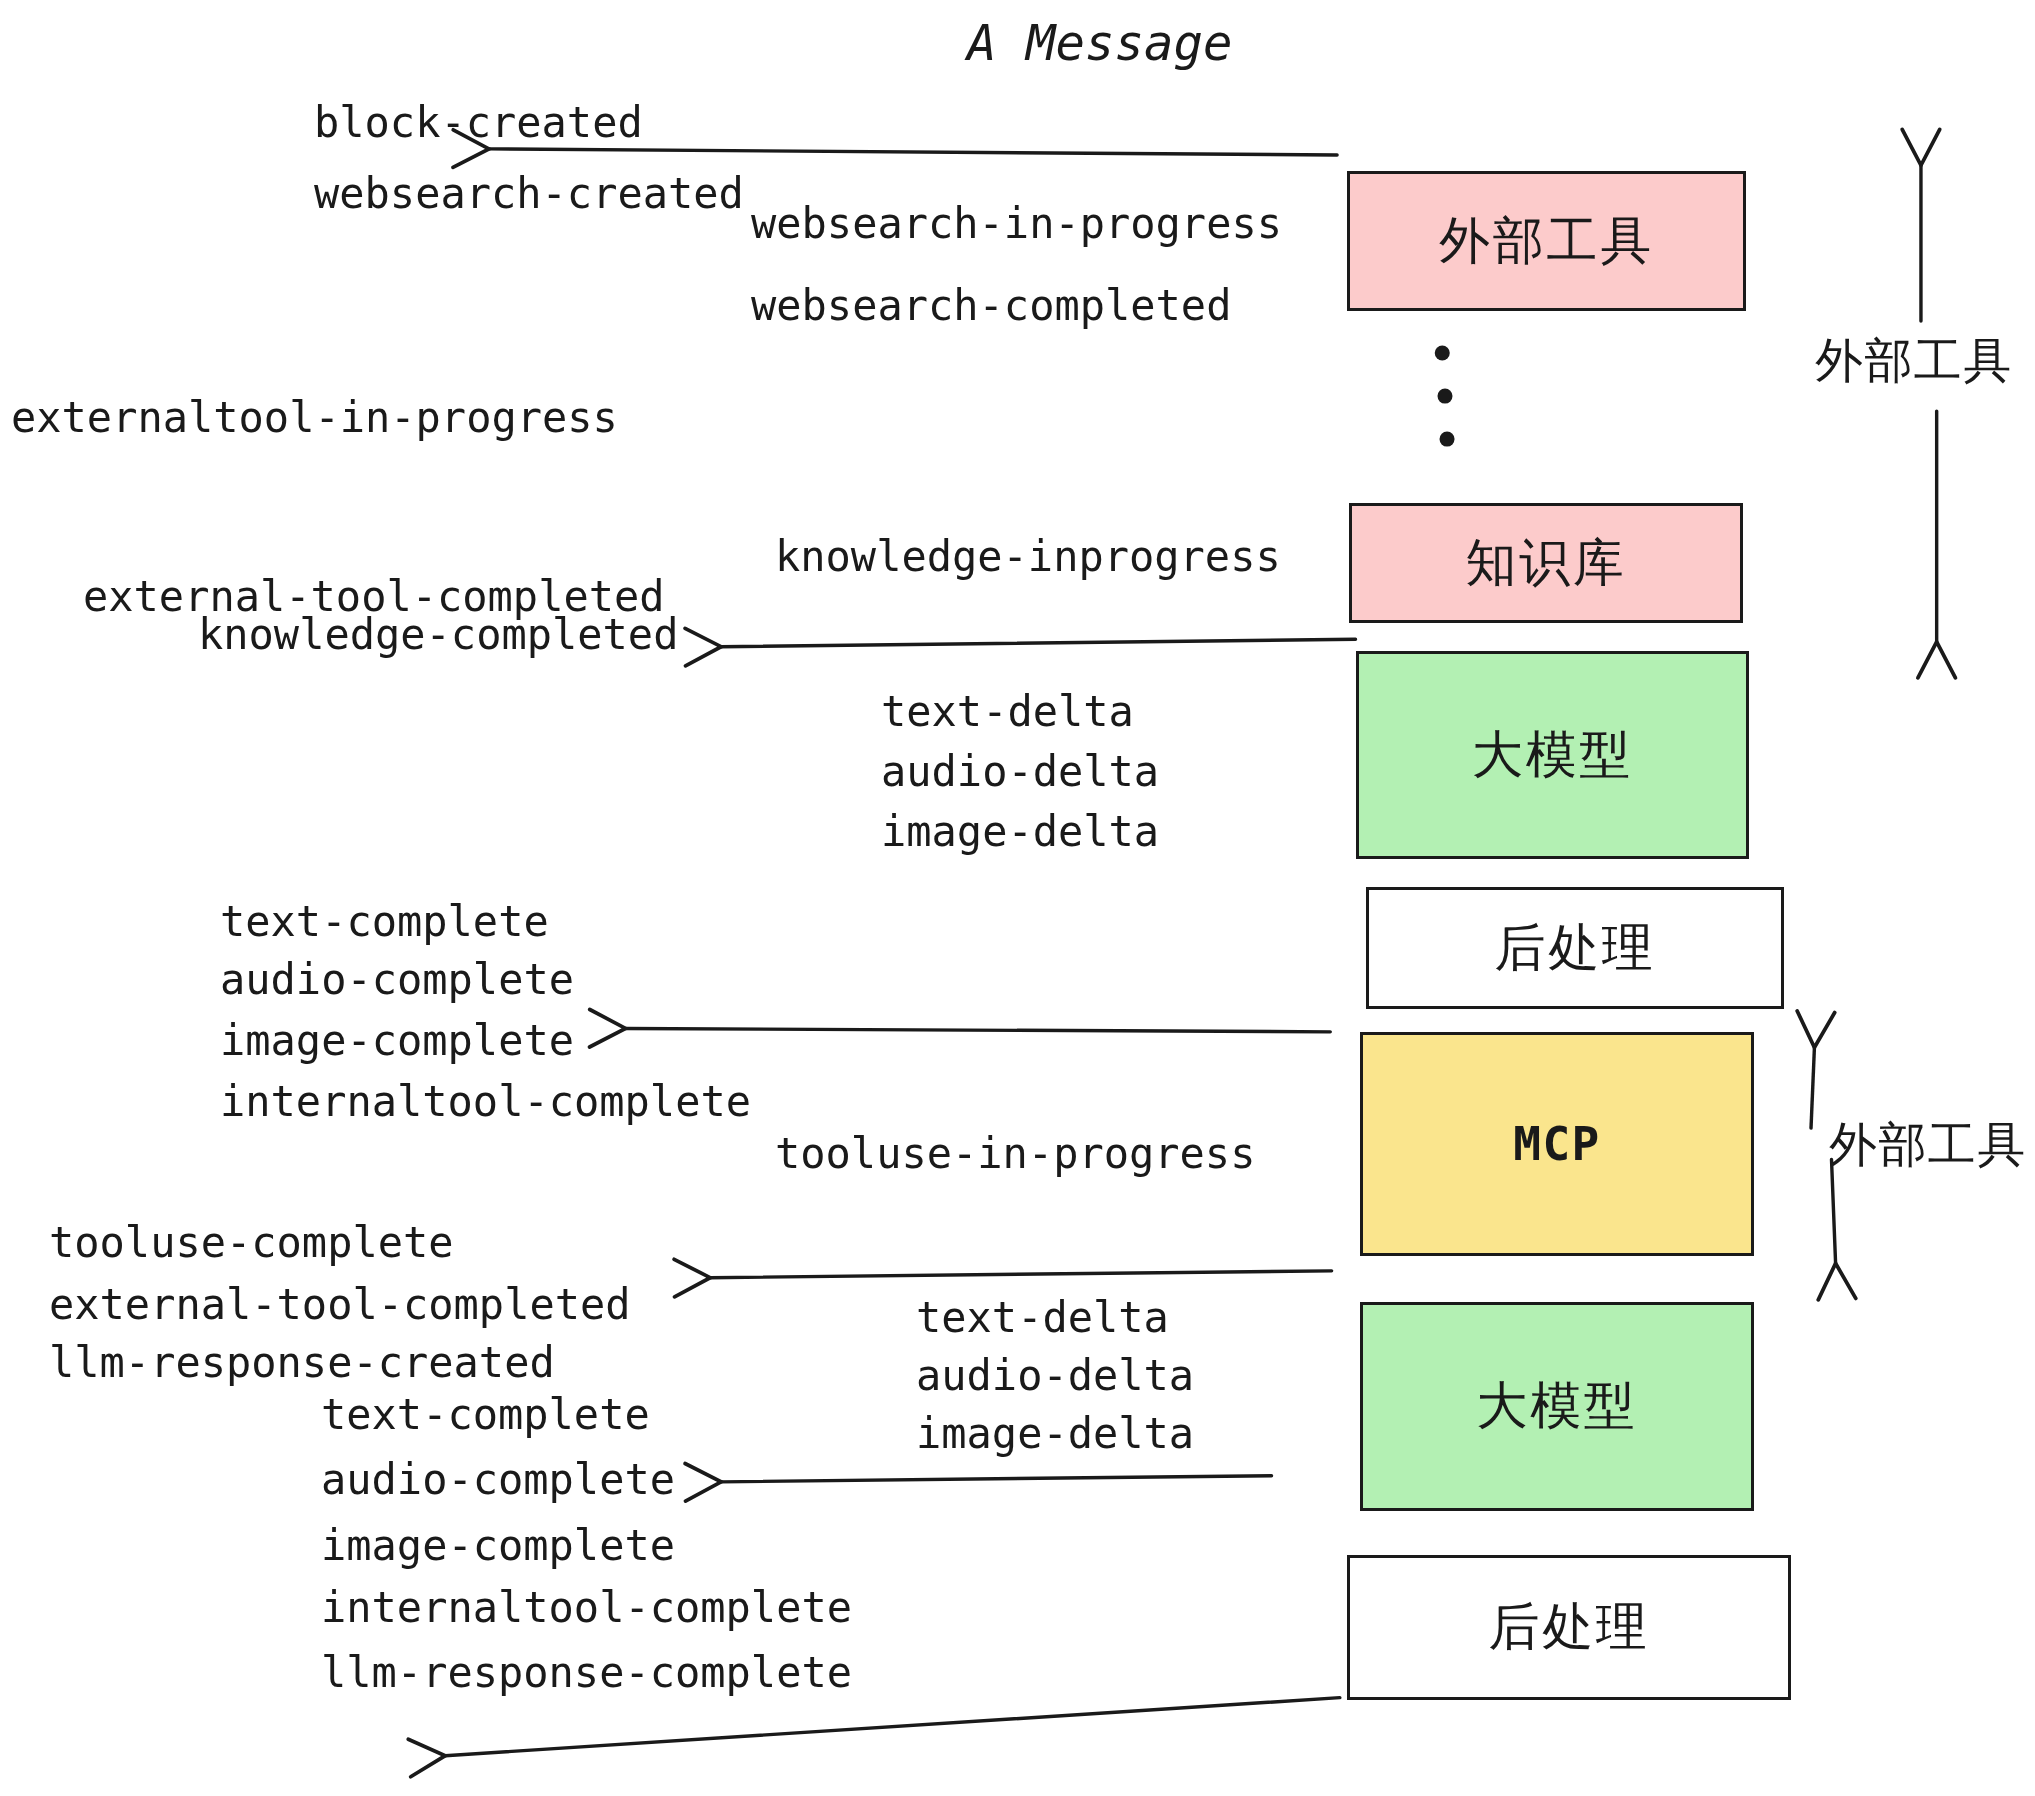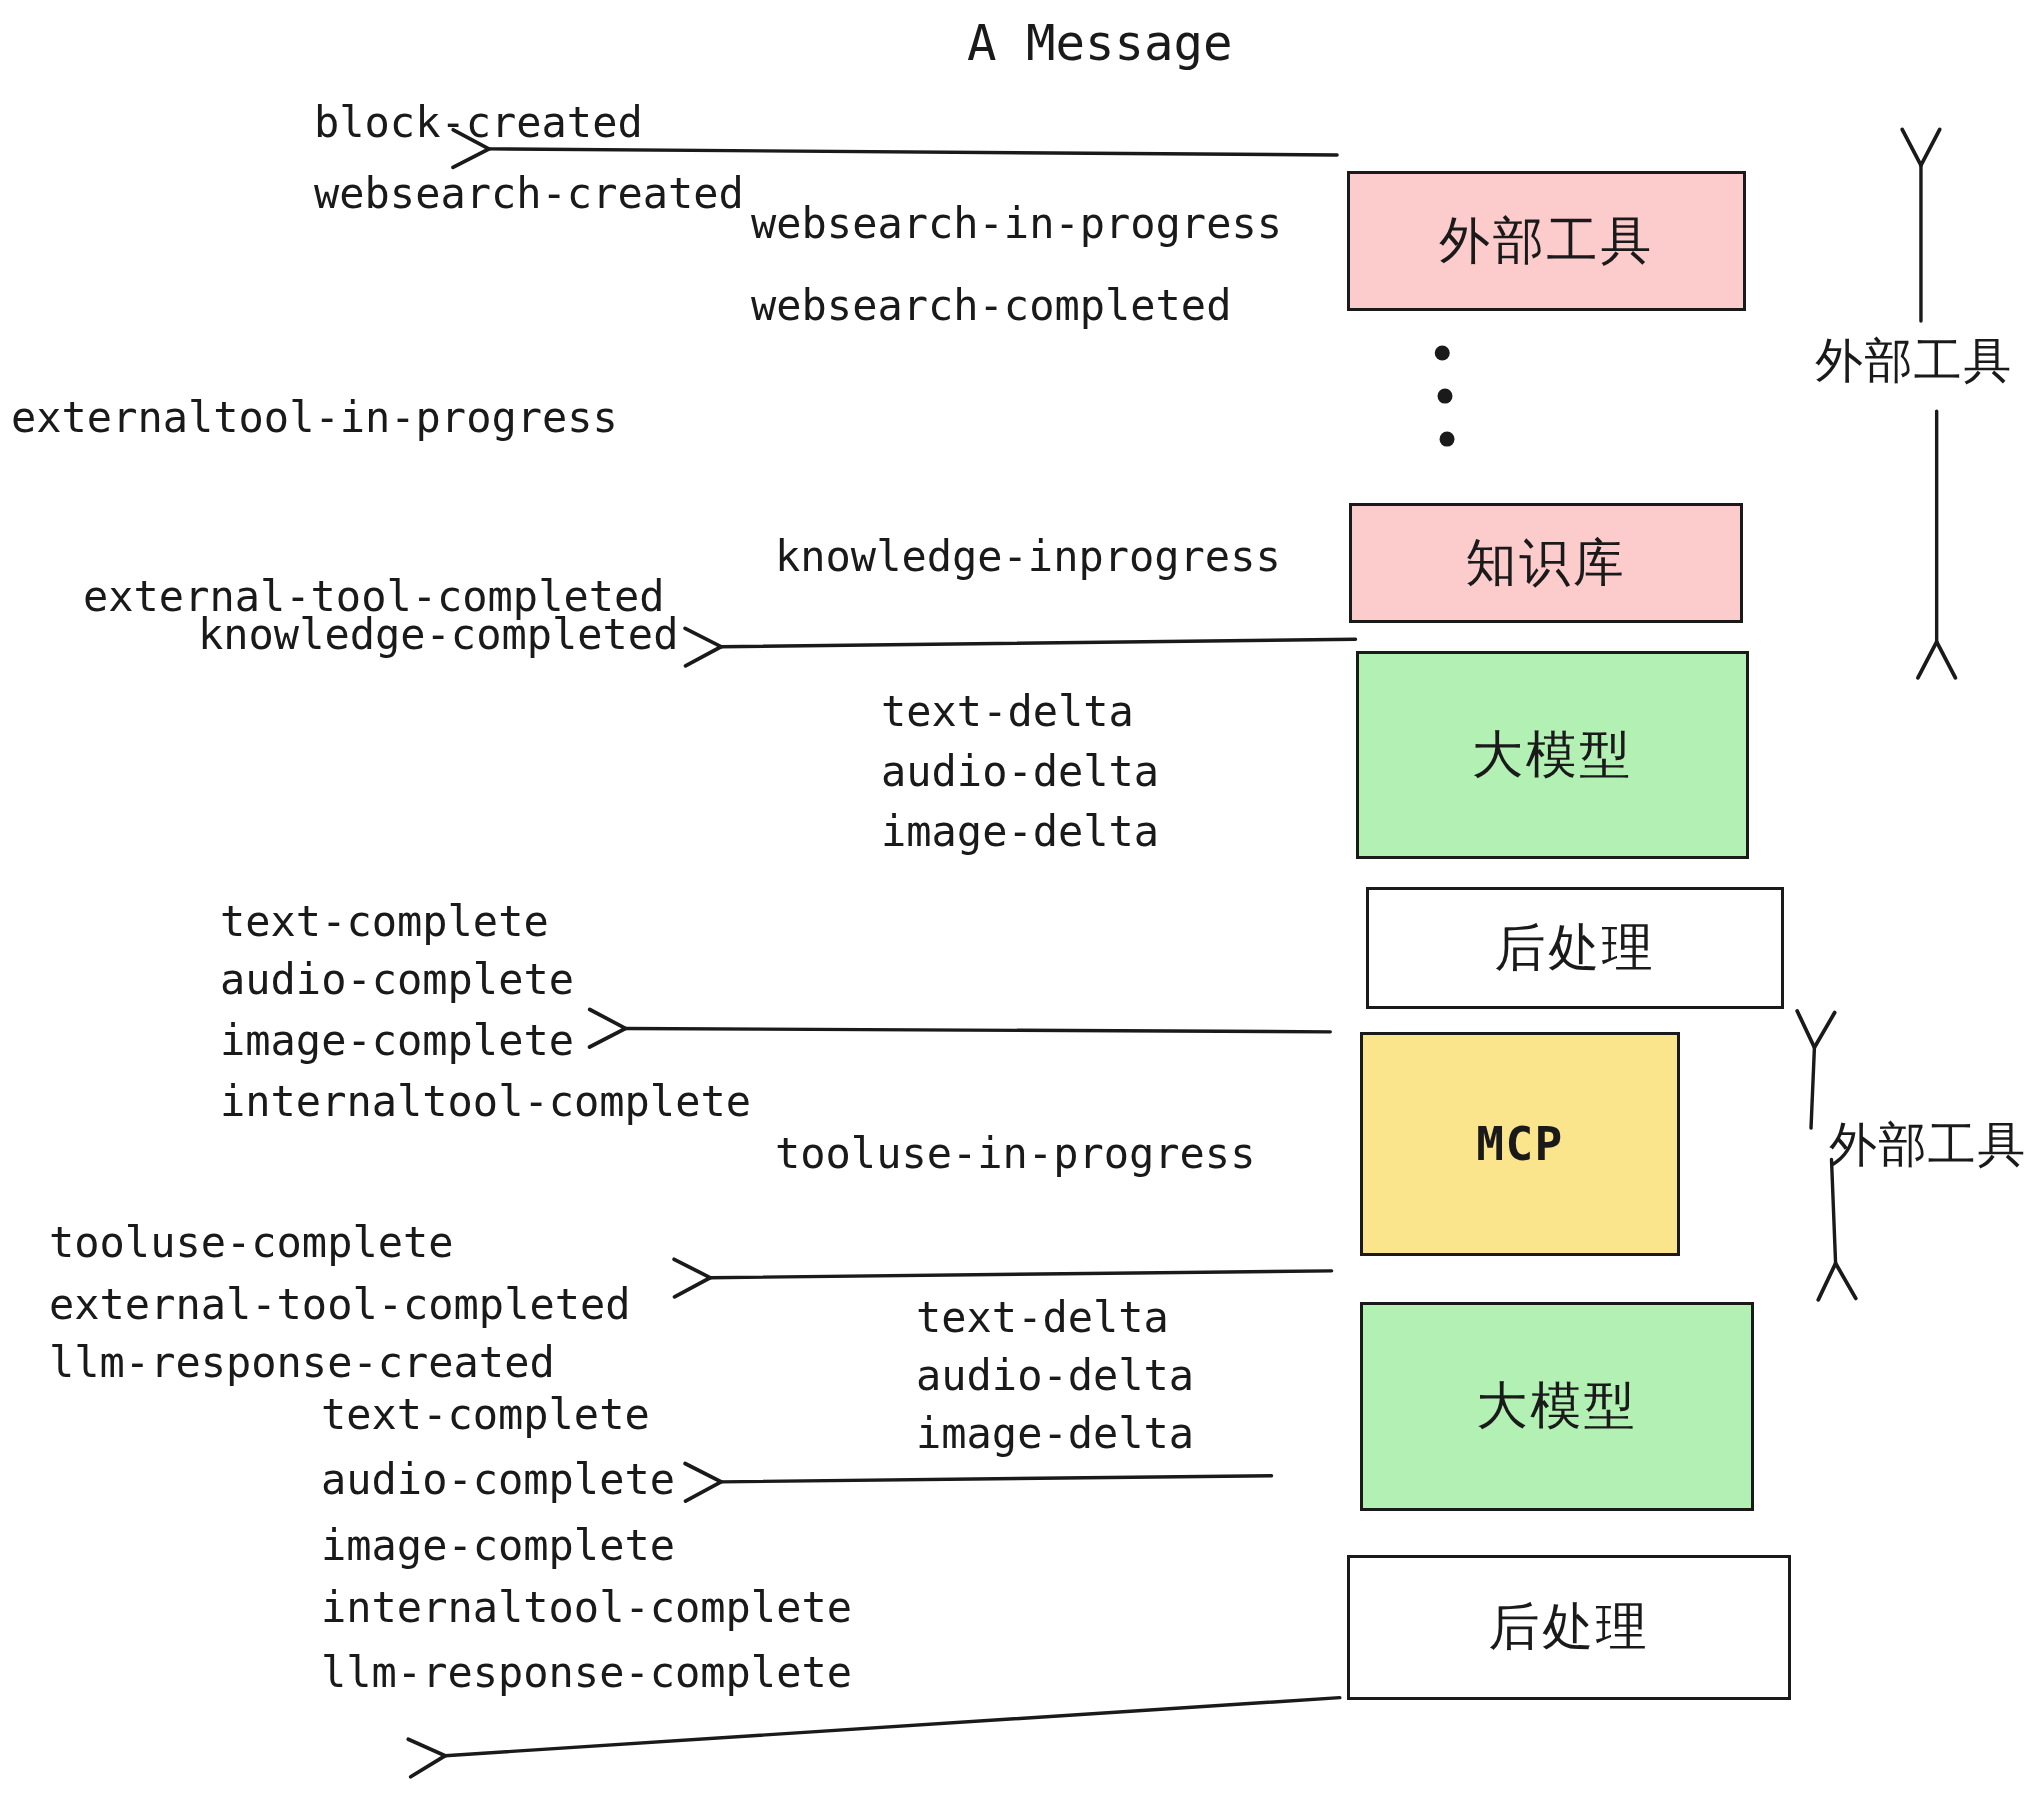--- a/index.html
+++ b/index.html
@@ -7,21 +7,21 @@
     --box-white:#ffffff; --ink:#1a1a1a; --bg:#ffffff;
   }
   *{margin:0;padding:0;box-sizing:border-box}
   html,body{background:var(--bg);}
   #canvas{
     position:relative;width:2035px;height:1796px;background:var(--bg);
     overflow:hidden;font-family:"DejaVu Sans Mono",monospace;color:var(--ink);
   }
   .title{
     position:absolute;font-size:49px;line-height:1;letter-spacing:0;
-    font-family:"DejaVu Sans Mono",monospace;color:var(--ink);white-space:nowrap;
+    font-family:"DejaVu Sans Mono",monospace;color:var(--ink);white-space:nowrap;font-style:italic;
   }
   .ev{
     position:absolute;font-size:42px;line-height:1.05;white-space:nowrap;
     font-family:"DejaVu Sans Mono",monospace;color:var(--ink);
   }
   .box{
     position:absolute;border:3.4px solid var(--ink);
     display:flex;align-items:center;justify-content:center;
   }
   .box.pink{background:var(--box-pink)}
@@ -95,21 +95,21 @@
   </div>
 
   <div class="box green" style="left:1356px;top:651px;width:393px;height:208px">
     <span class="lbl">大模型</span>
   </div>
 
   <div class="box white" style="left:1366px;top:887px;width:418px;height:122px">
     <span class="lbl">后处理</span>
   </div>
 
-  <div class="box yellow" style="left:1360px;top:1032px;width:320px;height:224px">
+  <div class="box yellow" style="left:1360px;top:1032px;width:394px;height:224px">
     <span class="lbl mono">MCP</span>
   </div>
 
   <div class="box green" style="left:1360px;top:1302px;width:394px;height:209px">
     <span class="lbl">大模型</span>
   </div>
 
   <div class="box white" style="left:1347px;top:1555px;width:444px;height:145px">
     <span class="lbl">后处理</span>
   </div>

